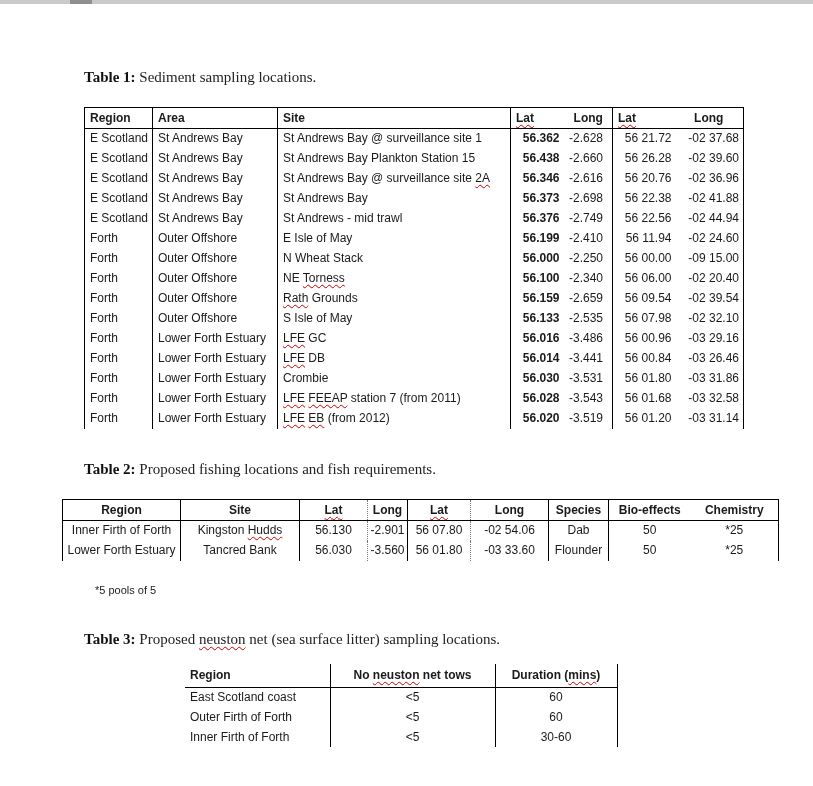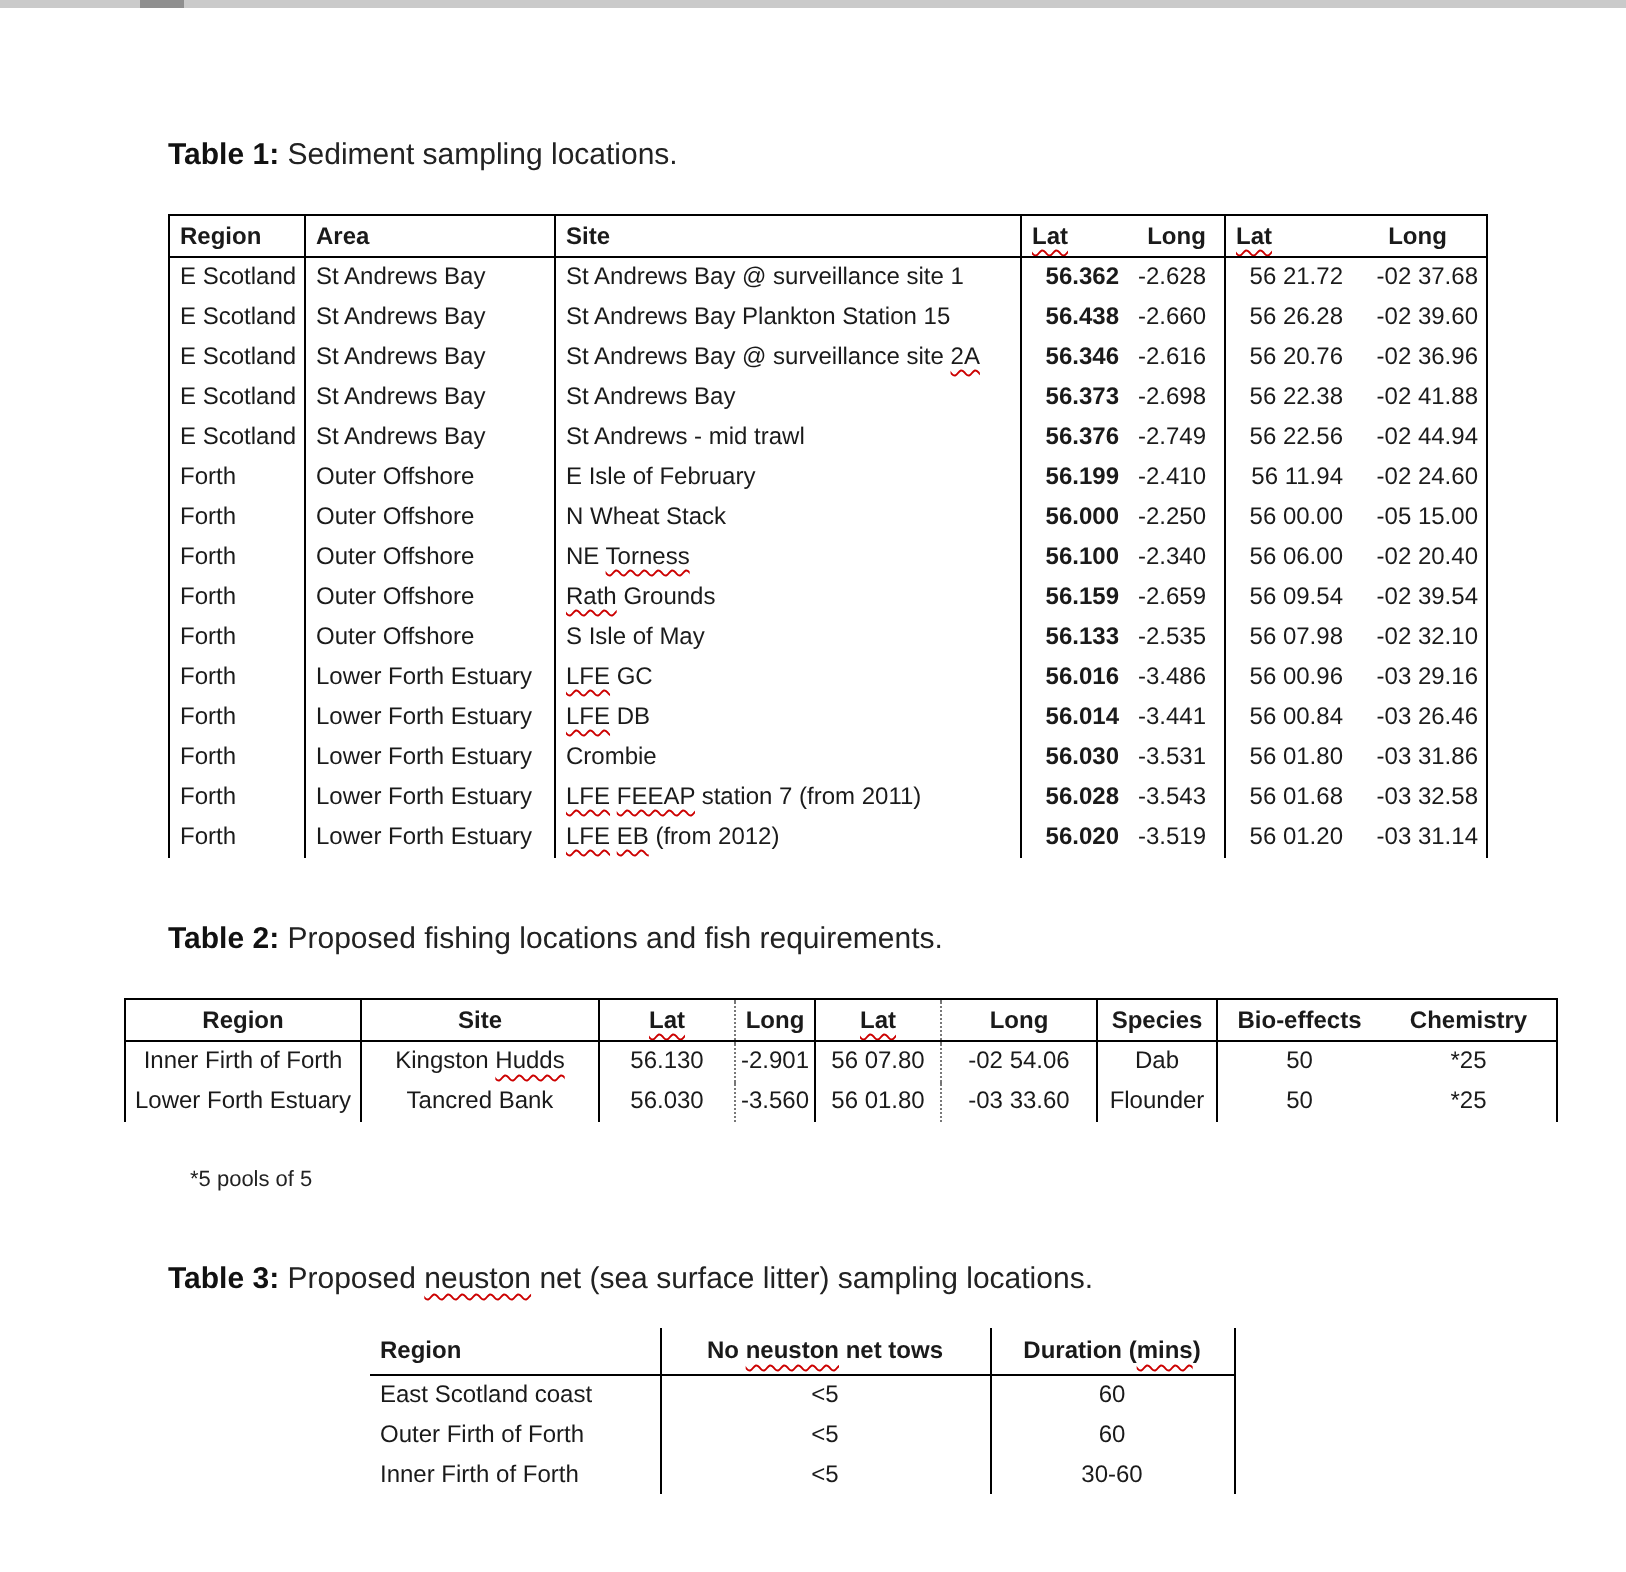--- a/index.html
+++ b/index.html
@@ -5,21 +5,21 @@
   * { box-sizing: border-box; }
   html,body { margin:0; padding:0; }
   body {
     width:813px; height:786px; position:relative; overflow:hidden;
     background:#ffffff; color:#1a1a1a;
     font-family:"Liberation Sans","DejaVu Sans",sans-serif;
   }
   .top-strip { position:absolute; left:0; top:0; width:813px; height:4px; background:#cacaca; }
   .strip-marker { position:absolute; left:70px; top:0; width:22px; height:4px; background:#8f8f8f; }
 
-  .tbl-title { position:absolute; margin:0; font-size:15px; color:#222; white-space:nowrap; }
+  .tbl-title { position:absolute; margin:0; font-size:15px; color:#222; white-space:nowrap;font-family:Liberation Serif, serif; }
   .tbl-title b { font-weight:bold; color:#111; }
 
   table.t {
     position:absolute; border-collapse:collapse; table-layout:fixed;
     font-size:12px; color:#1a1a1a;
   }
   .t th { font-weight:bold; height:21px; padding:0; line-height:20px; white-space:nowrap; overflow:hidden; }
   .t td { height:20px; padding:0; line-height:19px; white-space:nowrap; overflow:hidden; }
 
   
@@ -137,34 +137,34 @@
         <td>St Andrews Bay</td>
         <td>St Andrews - mid trawl</td>
         <td>56.376</td>
         <td>-2.749</td>
         <td>56 22.56</td>
         <td>-02 44.94</td>
       </tr>
       <tr>
         <td>Forth</td>
         <td>Outer Offshore</td>
-        <td>E Isle of February</td>
+        <td>E Isle of May</td>
         <td>56.199</td>
         <td>-2.410</td>
         <td>56 11.94</td>
         <td>-02 24.60</td>
       </tr>
       <tr>
         <td>Forth</td>
         <td>Outer Offshore</td>
         <td>N Wheat Stack</td>
         <td>56.000</td>
         <td>-2.250</td>
         <td>56 00.00</td>
-        <td>-05 15.00</td>
+        <td>-09 15.00</td>
       </tr>
       <tr>
         <td>Forth</td>
         <td>Outer Offshore</td>
         <td>NE <span class="sq">Torness</span></td>
         <td>56.100</td>
         <td>-2.340</td>
         <td>56 06.00</td>
         <td>-02 20.40</td>
       </tr>

